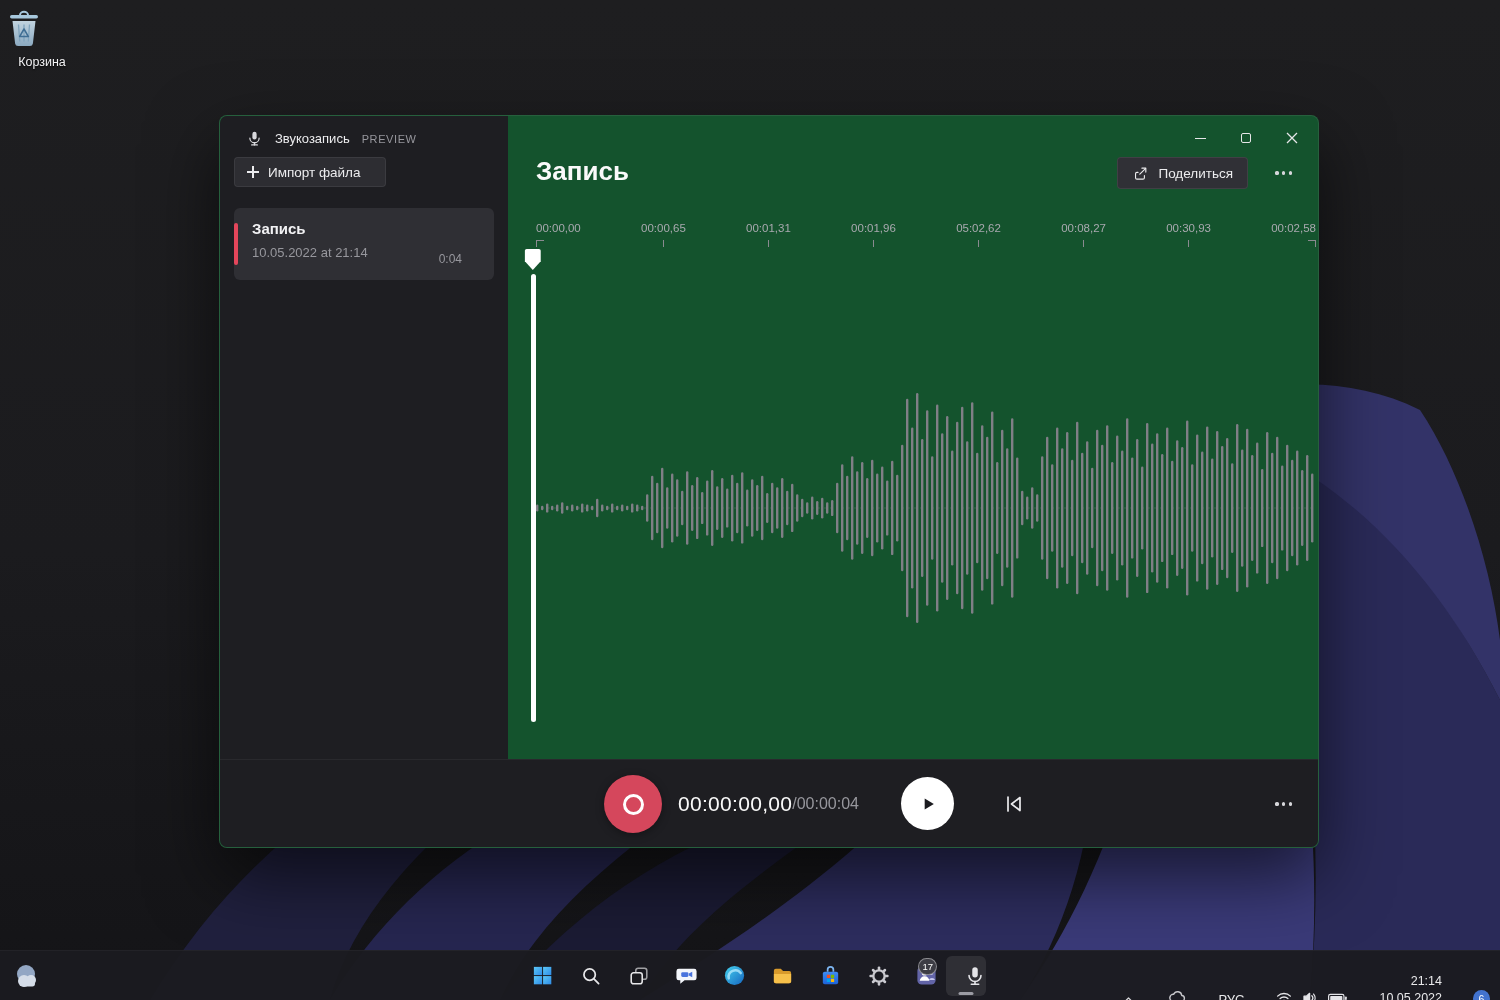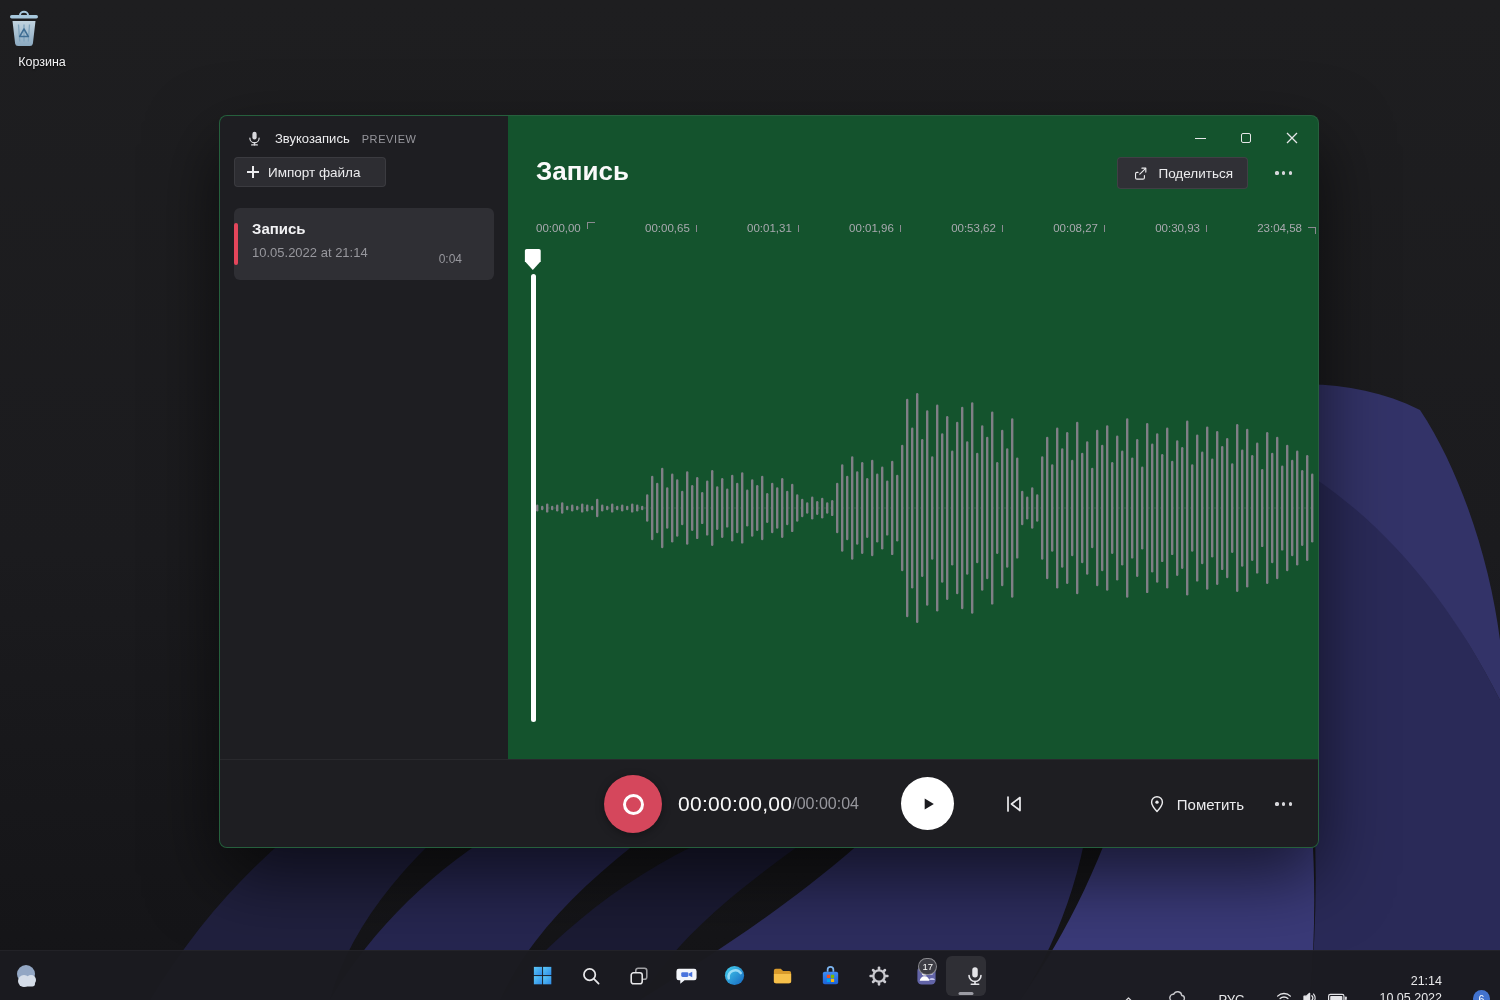--- a/index.html
+++ b/index.html
@@ -65,21 +65,21 @@
     position:absolute;right:70px;top:41px;height:32px;padding:12px 14px;
     background:#303036;border:1px solid rgba(255,255,255,.08);border-radius:4px;
     display:flex;align-items:center;gap:9px;font-size:13.5px;color:#ececee;z-index:4;
   }
   .dots{display:flex;gap:3.5px;align-items:center}
   .dots i{width:3.2px;height:3.2px;border-radius:50%;background:#d6d6da}
   .more-top{position:absolute;right:26px;top:45px;height:24px;display:flex;align-items:center;z-index:4}
 
   
   .ruler{position:absolute;left:316px;top:106px;width:780px;display:flex;justify-content:space-between;z-index:2}
-  .tl-cell{display:flex;flex-direction:row;align-items:center;gap:6px}
+  .tl-cell{display:flex;flex-direction:column;align-items:center;gap:6px}
   .tl-cell.first{align-items:flex-start}
   .tl-cell.last{align-items:flex-end}
   .tl-label{font-size:11.5px;color:#a9a9af;white-space:nowrap}
   .tl-tick{width:1px;height:7px;background:#8a8a90}
   .tl-cell.first .tl-tick{width:8px;background:none;border-left:1px solid #8a8a90;border-top:1px solid #8a8a90}
   .tl-cell.last .tl-tick{width:8px;background:none;border-right:1px solid #8a8a90;border-top:1px solid #8a8a90}
 
   .wave-svg{position:absolute;left:316px;top:272px;width:780px;height:240px}
 
   .playhead-line{position:absolute;left:311px;top:158px;width:4.5px;height:448px;background:#fff;border-radius:3px;z-index:3}
@@ -232,33 +232,33 @@
       </div>
       <div class="tl-cell">
         <span class="tl-label">00:01,31</span>
         <span class="tl-tick"></span>
       </div>
       <div class="tl-cell">
         <span class="tl-label">00:01,96</span>
         <span class="tl-tick"></span>
       </div>
       <div class="tl-cell">
-        <span class="tl-label">00:53,62</span>
+        <span class="tl-label">05:02,62</span>
         <span class="tl-tick"></span>
       </div>
       <div class="tl-cell">
         <span class="tl-label">00:08,27</span>
         <span class="tl-tick"></span>
       </div>
       <div class="tl-cell">
         <span class="tl-label">00:30,93</span>
         <span class="tl-tick"></span>
       </div>
       <div class="tl-cell last">
-        <span class="tl-label">23:04,58</span>
+        <span class="tl-label">00:02,58</span>
         <span class="tl-tick"></span>
       </div>
     </div>
 
   <svg id="wave-svg" class="wave-svg" preserveAspectRatio="none" viewBox="0 0 780 240">
       <line x1="0" y1="120" x2="780" y2="120" stroke="#7f7f86" stroke-opacity="0.35" stroke-width="1" stroke-dasharray="2 4"></line>
       <rect x="0" y="116.5" width="2.4" height="6.9" rx="1.2" fill="#7f7f86"></rect>
       <rect x="5" y="117.7" width="2.4" height="4.6" rx="1.2" fill="#7f7f86"></rect>
       <rect x="10" y="115.4" width="2.4" height="9.2" rx="1.2" fill="#7f7f86"></rect>
       <rect x="15" y="117.7" width="2.4" height="4.6" rx="1.2" fill="#7f7f86"></rect>
@@ -441,27 +441,20 @@
         </svg>
     </div>
 
     <div class="skip-btn">
       <svg width="24" height="24" viewBox="0 0 24 24" fill="none" stroke="#ececee" stroke-width="1.7" stroke-linecap="round" stroke-linejoin="round">
         <path d="M6,5 V19"></path>
           <path d="M18,5.5 L9.5,12 L18,18.5 Z"></path>
       </svg>
     </div>
 
-    <div class="mark-btn">
-      <svg width="20" height="20" viewBox="0 0 24 24" fill="none" stroke="#ececee" stroke-width="1.7" stroke-linecap="round" stroke-linejoin="round">
-        <path d="M12,21 C12,21 5.5,13.8 5.5,9.8 a6.5,6.5 0 1 1 13,0 C18.5,13.8 12,21 12,21 Z"></path>
-        <circle cx="12" cy="9.8" r="2" fill="#ececee" stroke="none"></circle>
-      </svg>
-      <span>Пометить</span>
-    </div>
 
     <div class="more-bottom">
       <span class="dots">
           <i></i>
           <i></i>
           <i></i>
         </span>
     </div>
   </div>
 </div>

